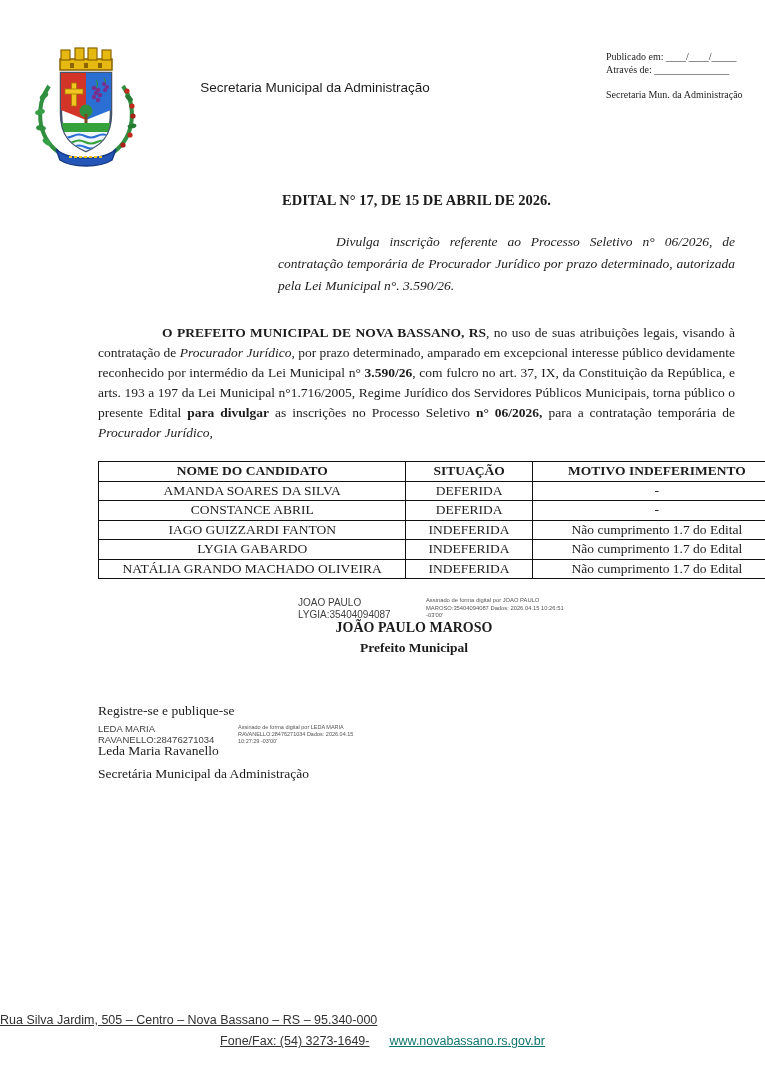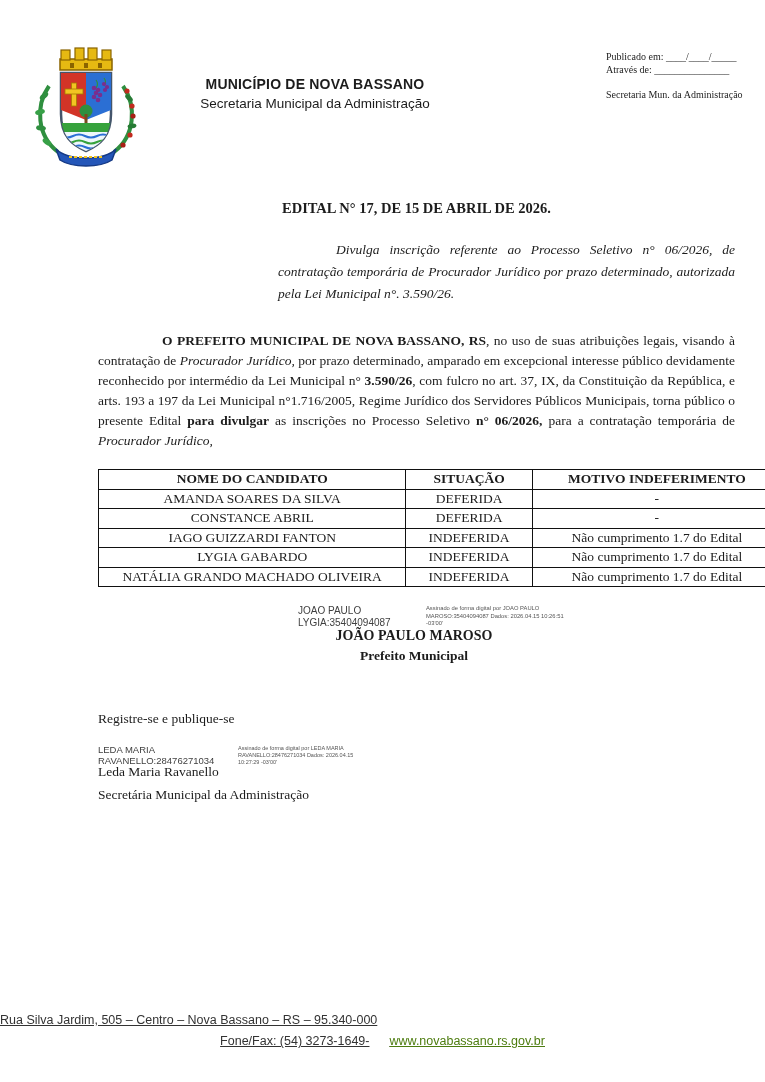--- a/index.html
+++ b/index.html
@@ -13,21 +13,21 @@
   .head-center {
     position:absolute; left:150px; top:76px; width:330px; text-align:center;
     font-family:"Liberation Sans", sans-serif;
   }
   .muni { font-weight:bold; font-size:14px; letter-spacing:.2px; }
   .dept { font-size:13.5px; margin-top:4px; }
   .pub-block { position:absolute; left:606px; top:50px; width:158px; font-size:10px; line-height:13px; }
   .pub-sec { margin-top:12px; }
 
   
-  .content { position:absolute; left:98px; top:180px; width:637px; }
+  .content { position:absolute; left:98px; top:172px; width:637px; }
   .title { text-align:center; font-weight:bold; font-size:14.5px; margin-top:20px; }
   .summary {
     margin:22px 0 0 180px; text-indent:58px; font-style:italic;
     font-size:13.5px; line-height:22px; text-align:justify;
   }
   .body-par { margin-top:26px; font-size:13.5px; line-height:20px; text-align:justify; text-indent:64px; }
   .b { font-weight:bold; } .i { font-style:italic; }
 
   table.cand { margin-top:18px; border-collapse:collapse; width:684px; font-size:13.5px; }
   .cand th, .cand td { border:1.5px solid #111; text-align:center; padding:0 2px; line-height:18.5px; }
@@ -40,33 +40,33 @@
   .stamp-mayor { left:200px; top:-2px; }
   .stamp-name { font-family:"Liberation Sans", sans-serif; color:#3f3f3f; }
   .stamp-mayor .stamp-name { width:122px; font-size:10px; line-height:12px; }
   .stamp-details { font-family:"Liberation Sans", sans-serif; color:#555; }
   .stamp-mayor .stamp-details { width:155px; font-size:5.8px; line-height:7.5px; margin-left:6px; }
   .sig-center { position:absolute; left:66px; width:500px; text-align:center; font-weight:bold; }
   .sig-name-mayor { top:21px; font-size:14px; }
   .sig-role-mayor { top:41px; font-size:13.5px; }
 
   .register-block { margin-top:4px; font-size:13.5px; }
-  .stamp-secretary { position:static; margin-top:17px; }
+  .stamp-secretary { position:static; margin-top:4px; }
   .stamp-secretary .stamp-name { width:138px; font-size:9.5px; line-height:11px; }
   .stamp-secretary .stamp-details { width:132px; font-size:5.5px; line-height:7px; margin-left:2px; margin-top:1px; }
   .sec-name { margin-top:-2px; }
   .sec-role { margin-top:7px; }
 
   
   .footer {
     position:absolute; left:0; top:1012px; width:765px; text-align:left;
     font-family:"Liberation Sans", sans-serif; font-size:12.5px; color:#333; line-height:17px;text-decoration:underline;
   }
   .footer-line2 { margin-top:4px; display:flex; justify-content:center; gap:20px; }
-  .site-link { color:#4d7c0f; text-decoration:underline; cursor:pointer; }
+  .site-link { color:#0f766e; text-decoration:underline; cursor:pointer; }
 </style>
 </head>
 <body>
 
 <div class="page">
 
   <svg class="logo" viewBox="0 0 112 132">
     <defs>
       <clipPath id="shieldclip">
         <path d="M31,37 h50 v41 c0,22 -11,31 -25,37 c-14,-6 -25,-15 -25,-37 z"></path>
@@ -121,21 +121,20 @@
       <path d="M31,100 q6,3 12,0 t12,0 t12,0 t12,0" fill="none" stroke="#2b6fd4" stroke-width="2"></path>
       <path d="M31,106 q6,3 12,0 t12,0 t12,0 t12,0" fill="none" stroke="#36a23c" stroke-width="2"></path>
       <path d="M31,111 q6,3 12,0 t12,0 t12,0 t12,0" fill="none" stroke="#2b6fd4" stroke-width="2"></path>
     </g>
 
     <path d="M26,113 C38,125 74,125 86,113 L82,124 C70,132 42,132 30,124 z" fill="#2456b8" stroke="#163a85" stroke-width="1.5"></path>
     <path d="M39,121 h34" stroke="#f2c522" stroke-width="2.2" stroke-dasharray="3 2"></path>
   </svg>
 
   <div class="head-center">
-    <div class="muni">MUNICÍPIO DE NOVA BASSANO</div>
     <div class="dept">Secretaria Municipal da Administração</div>
   </div>
 
   <div class="pub-block">
     <div>Publicado em: ____/____/_____</div>
     <div>Através de: _______________</div>
     <div class="pub-sec">Secretaria Mun. da Administração</div>
   </div>
 
   <div class="content">

